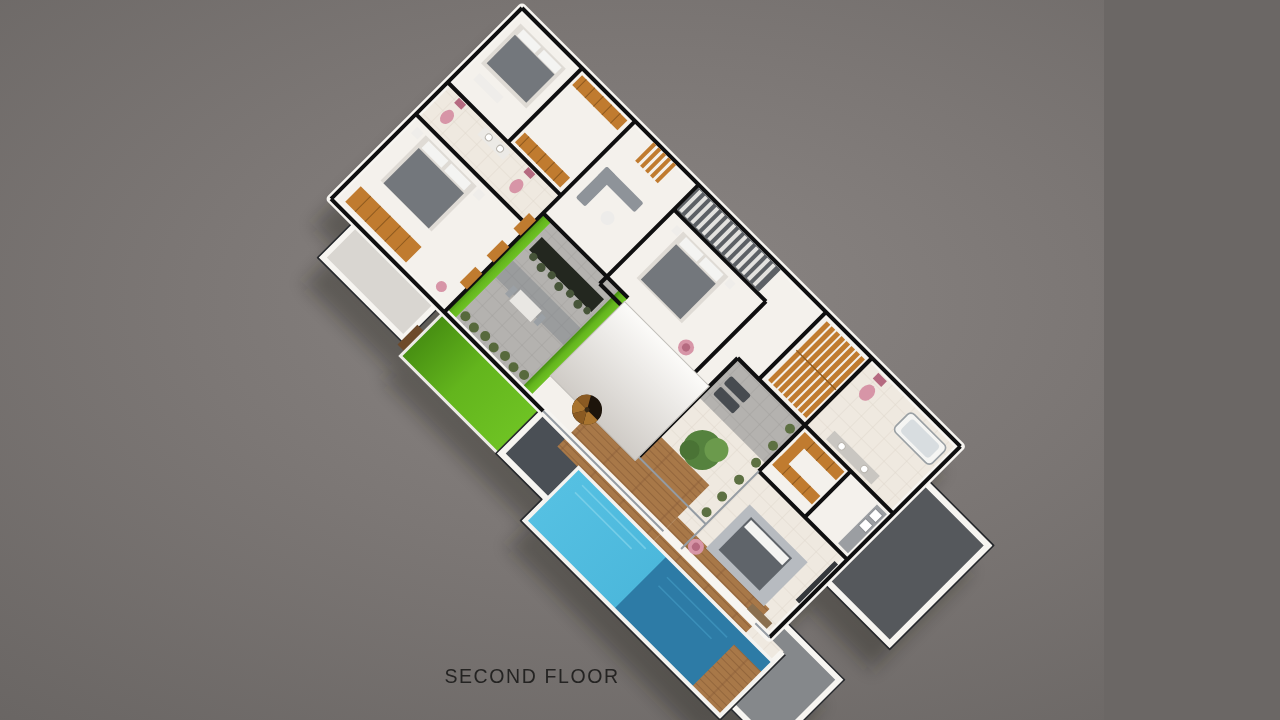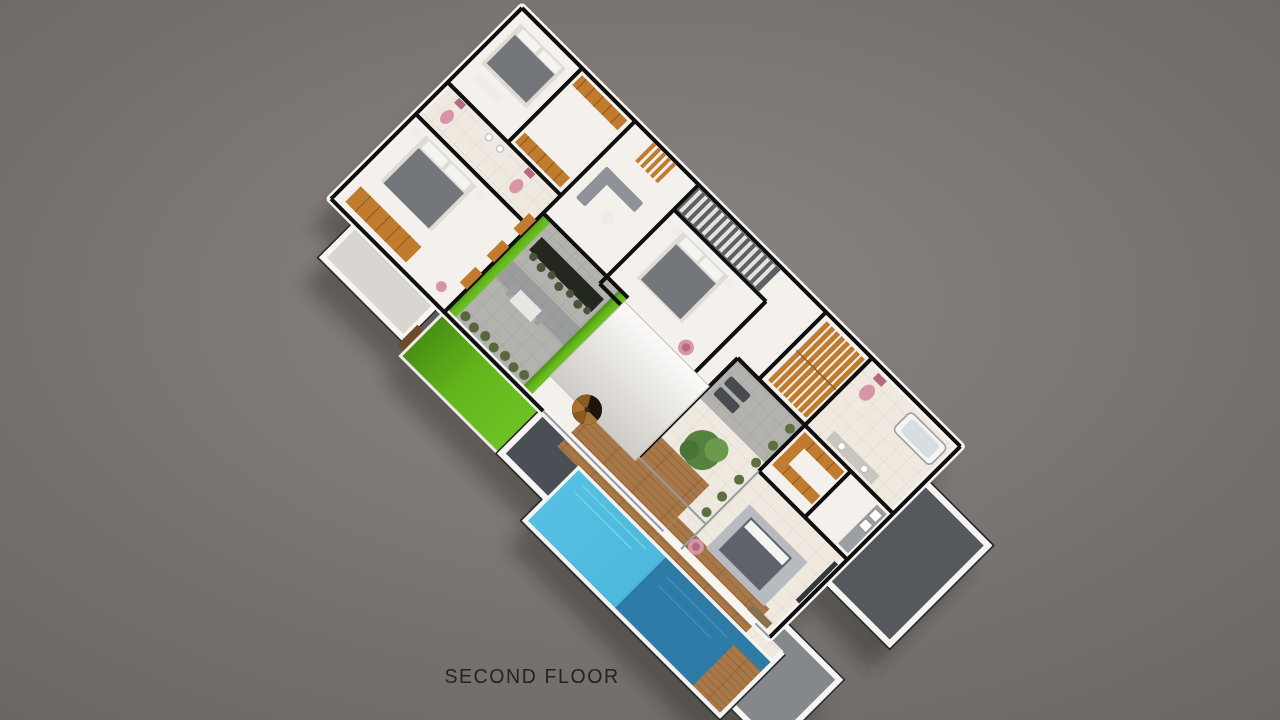--- a/index.html
+++ b/index.html
@@ -1,16 +1,16 @@
 <!DOCTYPE html>
 <html style="--background-center: #8a8583; --background-mid: #7c7775; --background-edge: #696563; --wall-line: #0f0f10; --wall-white: #f7f5f1; --floor-base: #f4f1ec; --tile-beige: #efe9e0; --slab-white: #fbfaf8; --slab-shade: #cfcbc6; --pool-shallow: #4cb9dd; --pool-deep: #2d7ba6; --deck-wood: #a87848; --grass: #63b51d; --grass-dark: #478f12; --paving: #b4b2af; --closet-wood: #c07b2f; --accent-pink: #d795a7; --furniture-gray: #73777c; --terrace-dark: #55585c; --balcony-gray: #85888b; --skylight-dark: #383d44; --caption-color: #242322;"><head>
 <meta charset="utf-8">
 <style>
   html,body{margin:0;padding:0;background:#6b6765;}
-  .stage{width:1280px;height:720px;overflow:hidden;position:relative;
+  .stage{width:1104px;height:720px;overflow:hidden;position:relative;
          font-family:"Liberation Sans", sans-serif;}
   svg{display:block;}
   .caption{font-family:"Liberation Sans", sans-serif;font-weight:400;
            fill:var(--caption-color,#242322);letter-spacing:1.6px;}
   .wallW{stroke:var(--wall-white,#f7f5f1);stroke-width:9;fill:none;stroke-linejoin:round;}
   .wall{stroke:var(--wall-line,#0f0f10);stroke-width:4;fill:none;stroke-linejoin:miter;}
   .glass{stroke:#959ca3;stroke-width:2;fill:none;}
   .parW{stroke:var(--wall-white,#f7f5f1);stroke-width:7;fill:none;stroke-linejoin:round;}
   .parK{stroke:#26282c;stroke-width:1.6;fill:none;stroke-linejoin:round;}
   .wood{fill:var(--closet-wood,#c07b2f);}

